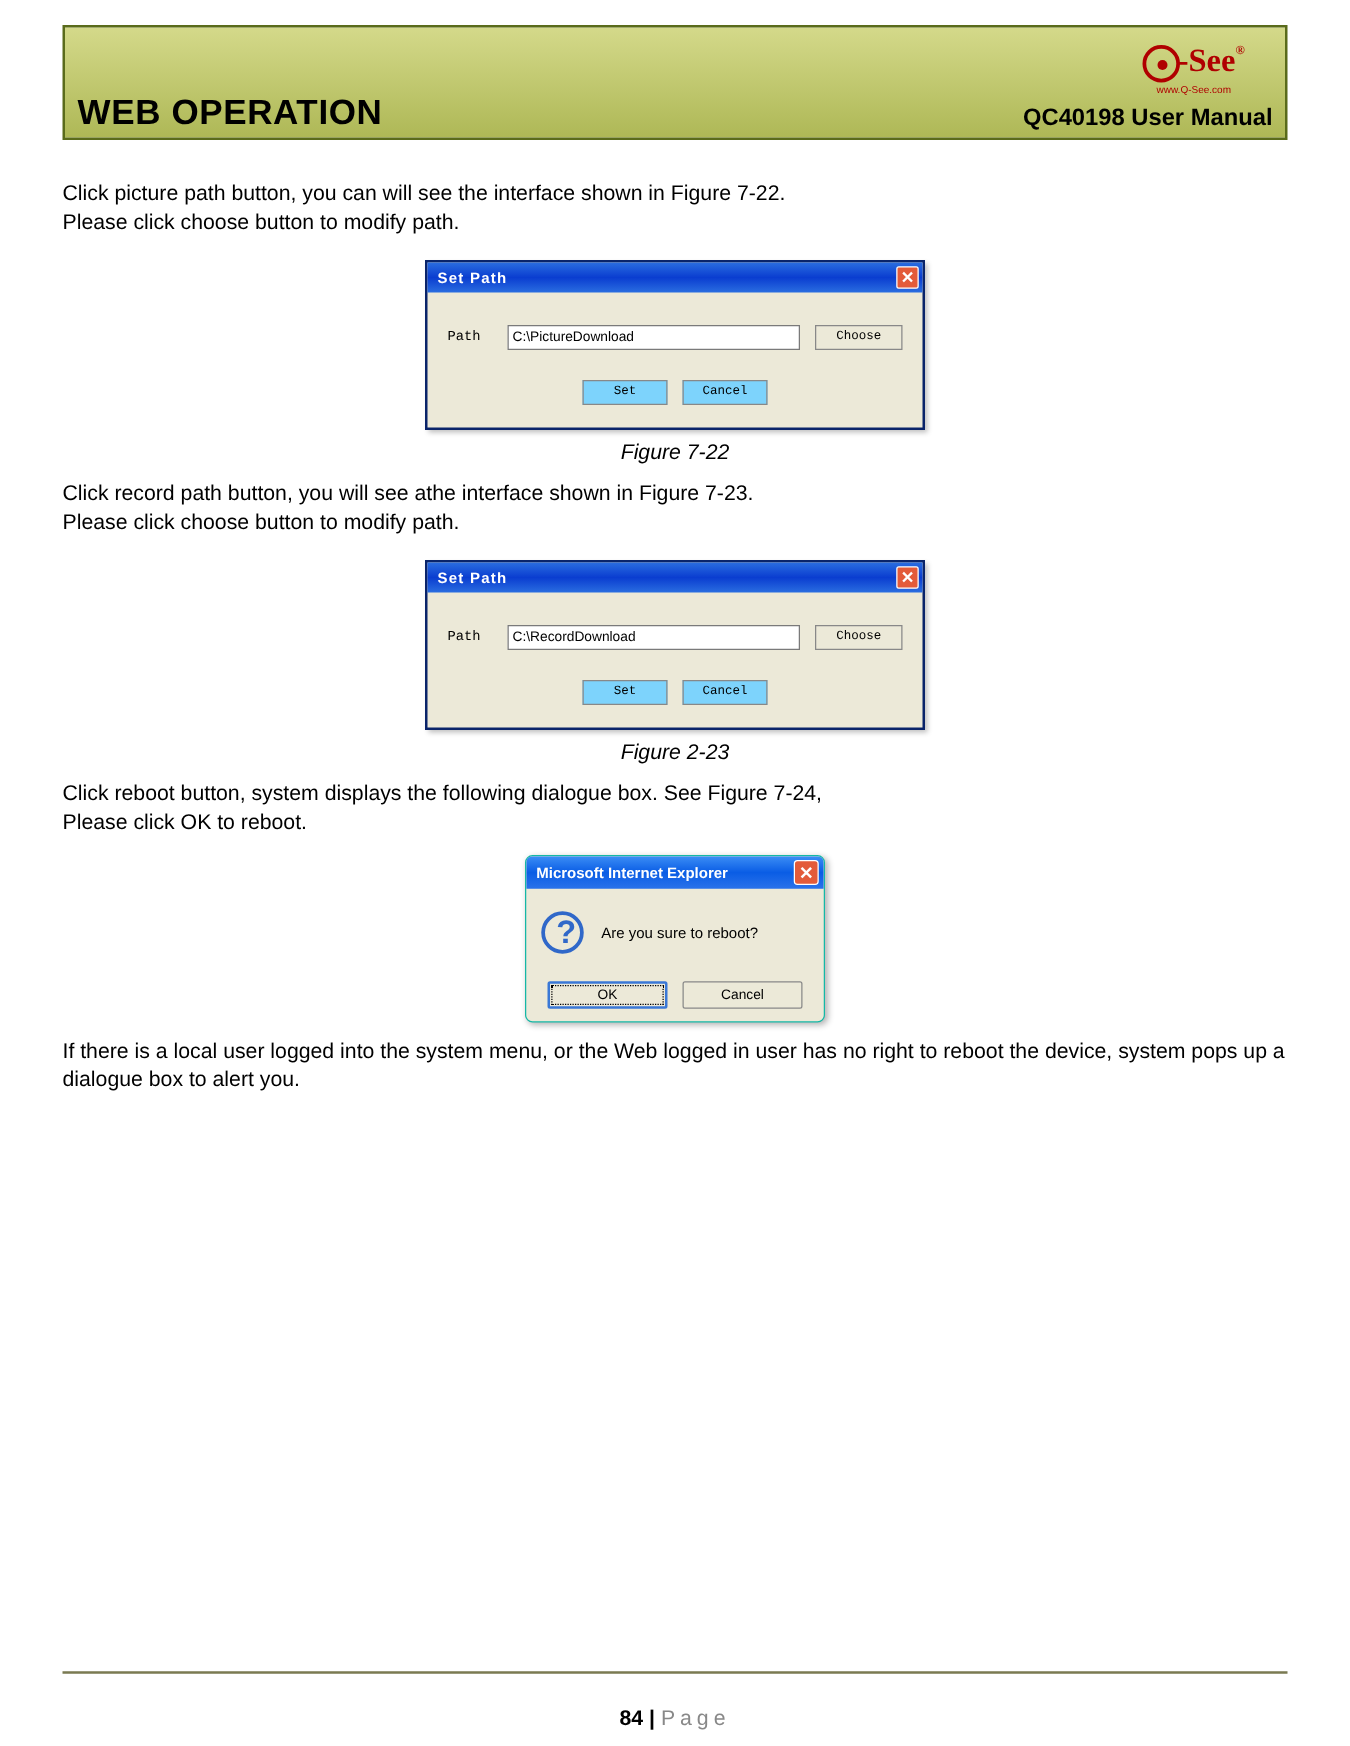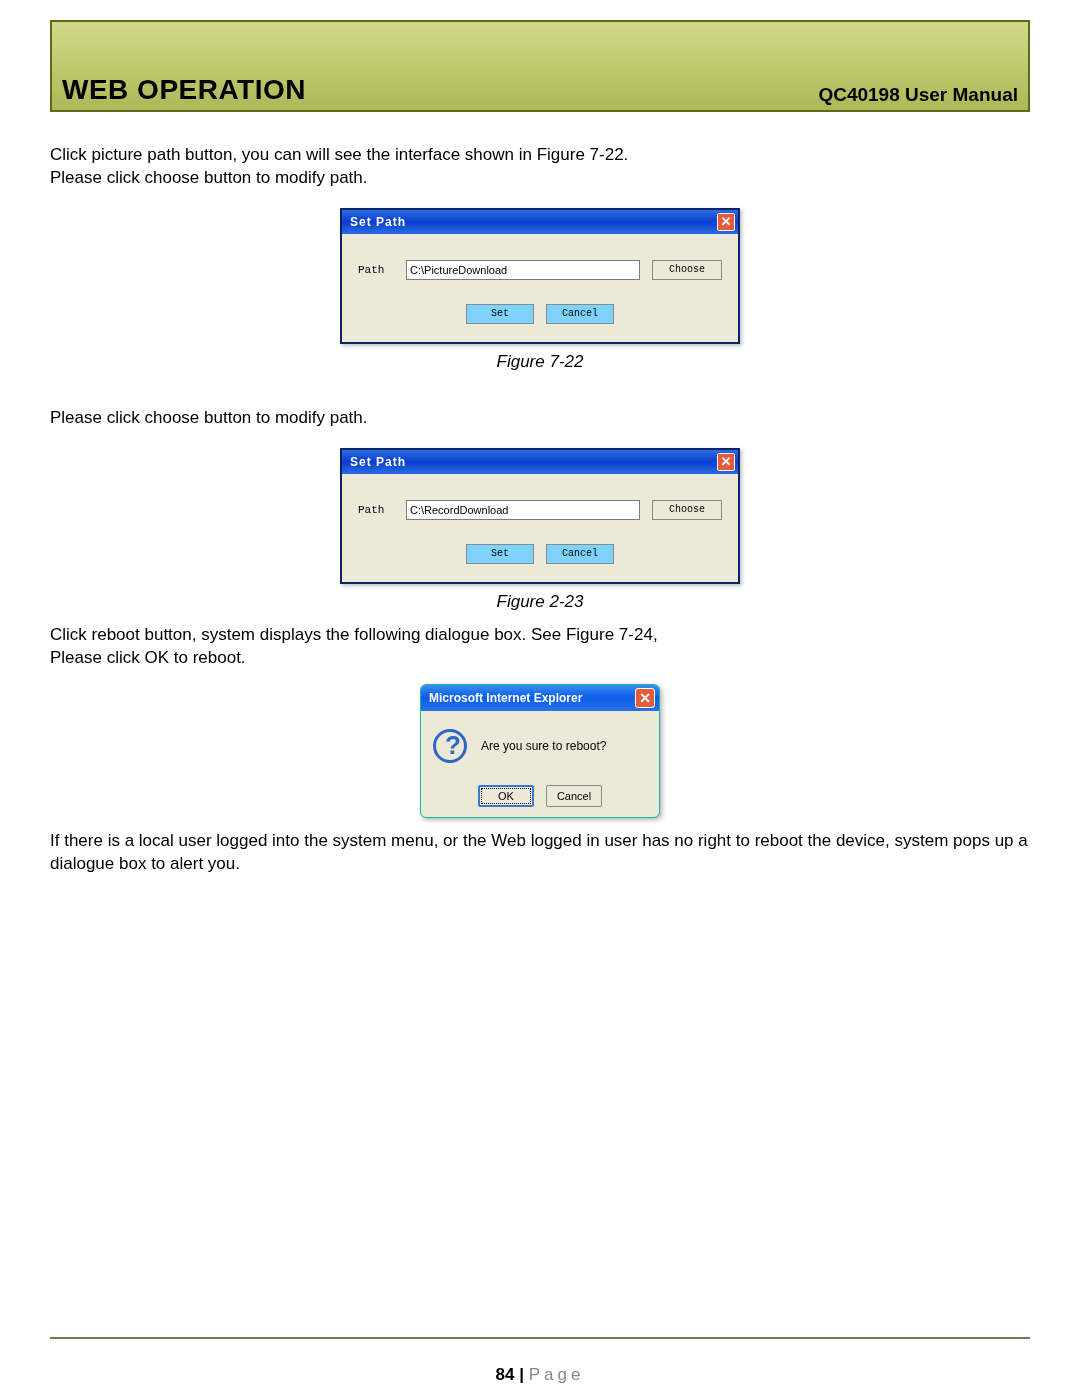--- a/index.html
+++ b/index.html
@@ -235,21 +235,21 @@
     font-family: Tahoma, sans-serif;
     font-size: 12px;
   }
   .ie-btnrow {
     display: flex;
     justify-content: center;
     gap: 12px;
     margin-top: 22px;
   }
   .ie-btn {
-    width: 56px;
+    width: 96px;
     height: 22px;
     font-family: Tahoma, sans-serif;
     font-size: 11px;
     border: 1px solid #888;
     background: #ece9d8;
     border-radius: 2px;
     cursor: pointer;
   }
   .ie-btn.primary {
     outline: 1px dotted #000;
@@ -280,20 +280,26 @@
     color: #000;
     font-weight: bold;
     letter-spacing: 0;
   }
 </style>
 </head>
 <body>
 
 <div class="page">
   <div class="header-bar">
+    <div class="logo">
+      <div class="logo-graphic">
+        <span class="logo-eye"></span><span>-See</span><span style="font-size:10px;vertical-align:top">®</span>
+      </div>
+      <div class="logo-url">www.Q-See.com</div>
+    </div>
     <div class="header-title">WEB OPERATION</div>
     <div class="header-subtitle">QC40198 User Manual</div>
   </div>
 
   <p class="body-text">
     <span>Click picture path button, you can will see the interface shown in Figure 7-22.</span><br>
     <span>Please click choose button to modify path.</span>
   </p>
 
   <div class="setpath-dialog">
@@ -309,21 +315,21 @@
       </div>
       <div class="sp-btnrow">
         <button class="sp-btn">Set</button>
         <button class="sp-btn">Cancel</button>
       </div>
     </div>
   </div>
   <div class="figure-caption">Figure 7-22</div>
 
   <p class="body-text tight">
-    <br>
+    <span>Click record path button, you will see athe interface shown in Figure 7-23.</span><br>
     <span>Please click choose button to modify path.</span>
   </p>
 
   <div class="setpath-dialog">
     <div class="sp-titlebar">
       <span class="sp-titlebar-text">Set Path</span>
       <span class="sp-close">✕</span>
     </div>
     <div class="sp-body">
       <div class="sp-row">

